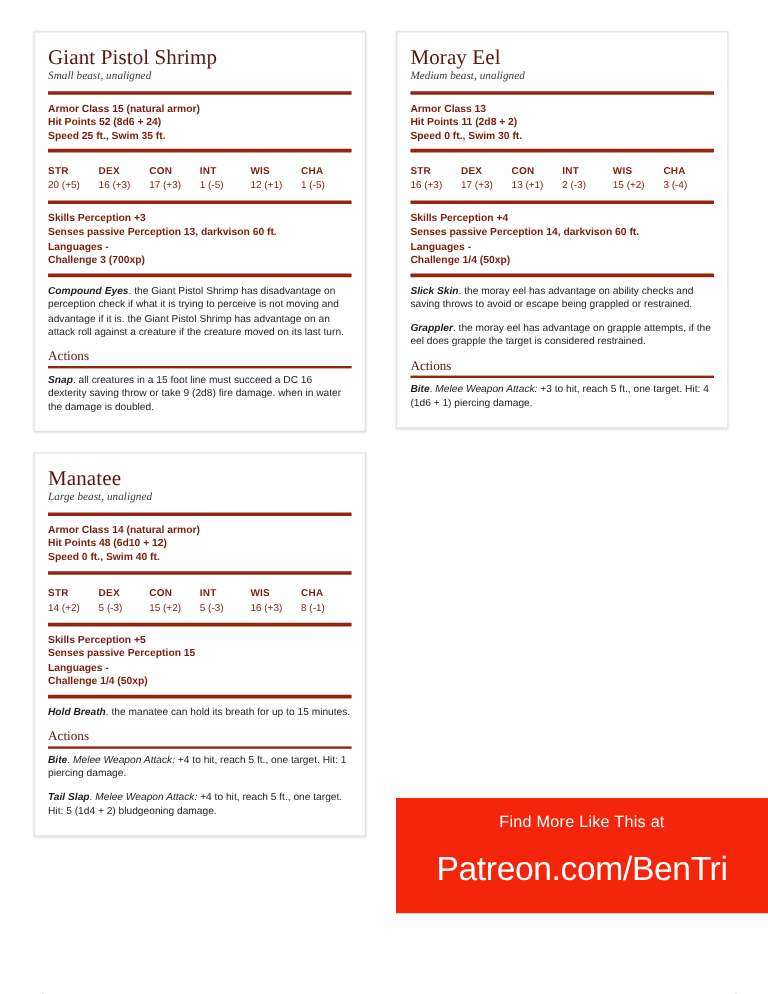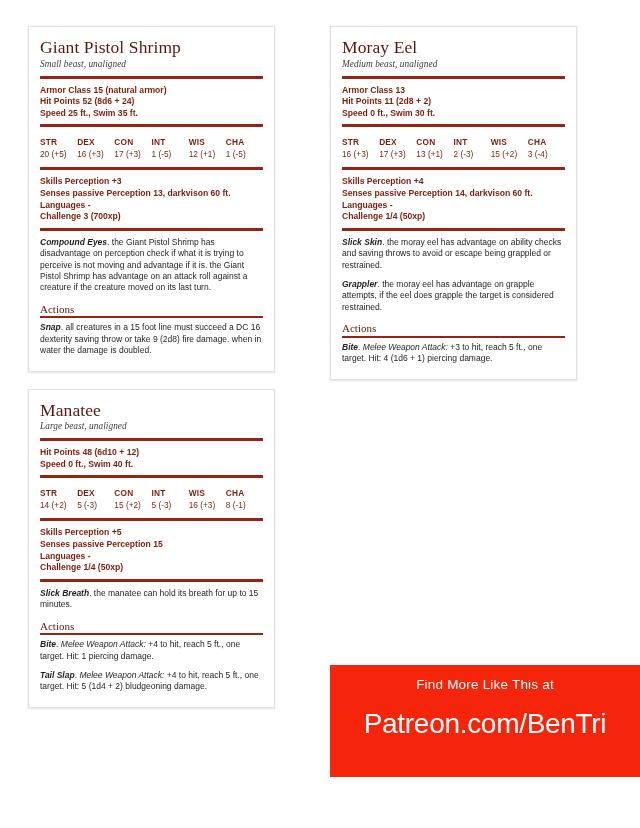--- a/index.html
+++ b/index.html
@@ -20,21 +20,21 @@
     inset: 0;
     width: 640px;
     height: 828px;
     overflow: hidden;
   }
 
   
   .col {
     position: absolute;
     top: 26px;
-    width: 247px;
+    width: 277px;
   }
   .col-left  { left: 28px; }
   .col-right { left: 330px; }
 
   
   .statblock {
     background: #ffffff;
     border: 1px solid #e3e1dd;
     box-shadow: 0 1px 2px rgba(0,0,0,0.10), 0 0 0 1px rgba(0,0,0,0.015);
     padding: 9px 11px 14px 11px;
@@ -129,21 +129,21 @@
     line-height: 1.15;
     font-weight: normal;
   }
 
   
   .patreon {
     position: absolute;
     left: 330px;
     top: 665px;
     width: 310px;
-    height: 112px;
+    height: 96px;
     background: #F4250B;
     overflow: hidden;
     box-sizing: border-box;
   }
   .patreon-top {
     color: #ffffff;
     font-family: "Liberation Sans", sans-serif;
     font-size: 13.5px;
     text-align: center;
     padding-top: 12px;
@@ -218,20 +218,21 @@
         <div class="rule"></div>
         <p class="trait"><span class="tname">Compound Eyes</span><span>. the Giant Pistol Shrimp has disadvantage on perception check if what it is trying to perceive is not moving and advantage if it is. the Giant Pistol Shrimp has advantage on an attack roll against a creature if the creature moved on its last turn.</span></p>
         <div class="actions-head">Actions</div>
         <div class="rule-thin"></div>
         <p class="trait"><span class="tname">Snap</span><span>. all creatures in a 15 foot line must succeed a DC 16 dexterity saving throw or take 9 (2d8) fire damage. when in water the damage is doubled.</span></p>
       </div>
       <div class="statblock">
         <div class="sb-name">Manatee</div>
         <div class="sb-meta">Large beast, unaligned</div>
         <div class="rule"></div>
+        <p class="attr"><b>Armor Class</b> <span class="val">14 (natural armor)</span></p>
         <p class="attr"><b>Hit Points</b> <span class="val">48 (6d10 + 12)</span></p>
         <p class="attr"><b>Speed</b> <span class="val">0 ft., Swim 40 ft.</span></p>
         <div class="rule"></div>
         <div class="abilities">
           <div class="ab">
             <div class="ab-label">STR</div>
             <div class="ab-score">14 (+2)</div>
           </div>
           <div class="ab">
             <div class="ab-label">DEX</div>
@@ -253,21 +254,21 @@
             <div class="ab-label">CHA</div>
             <div class="ab-score">8 (-1)</div>
           </div>
         </div>
         <div class="rule"></div>
         <p class="attr"><b>Skills</b> <span class="val">Perception +5</span></p>
         <p class="attr"><b>Senses</b> <span class="val">passive Perception 15</span></p>
         <p class="attr"><b>Languages</b> <span class="val">-</span></p>
         <p class="attr"><b>Challenge</b> <span class="val">1/4 (50xp)</span></p>
         <div class="rule"></div>
-        <p class="trait"><span class="tname">Slick Breath</span><span>. the manatee can hold its breath for up to 15 minutes.</span></p>
+        <p class="trait"><span class="tname">Hold Breath</span><span>. the manatee can hold its breath for up to 15 minutes.</span></p>
         <div class="actions-head">Actions</div>
         <div class="rule-thin"></div>
         <p class="trait"><span class="tname">Bite</span>. <span class="tattack">Melee Weapon Attack:</span><span> +4 to hit, reach 5 ft., one target. Hit: 1 piercing damage.</span></p>
         <p class="trait"><span class="tname">Tail Slap</span>. <span class="tattack">Melee Weapon Attack:</span><span> +4 to hit, reach 5 ft., one target. Hit: 5 (1d4 + 2) bludgeoning damage.</span></p>
       </div>
     </div>
   <div class="col col-right">
       <div class="statblock">
         <div class="sb-name">Moray Eel</div>
         <div class="sb-meta">Medium beast, unaligned</div>

